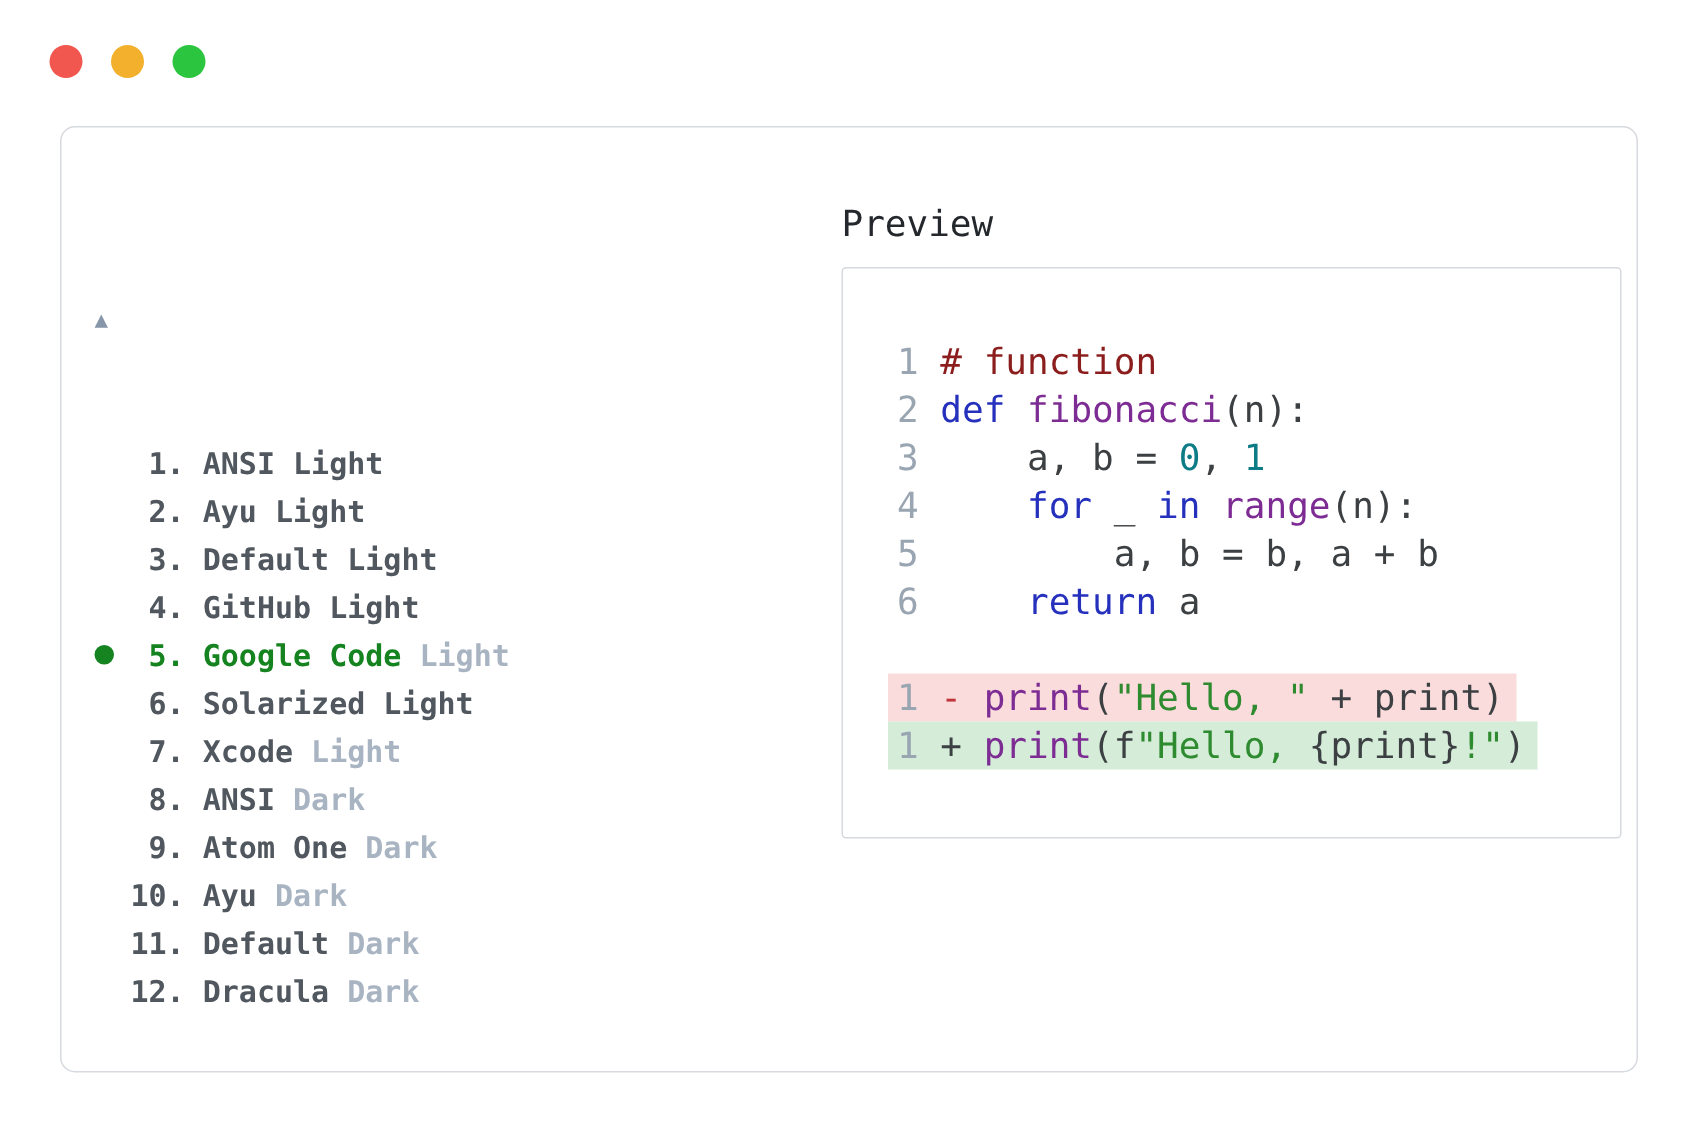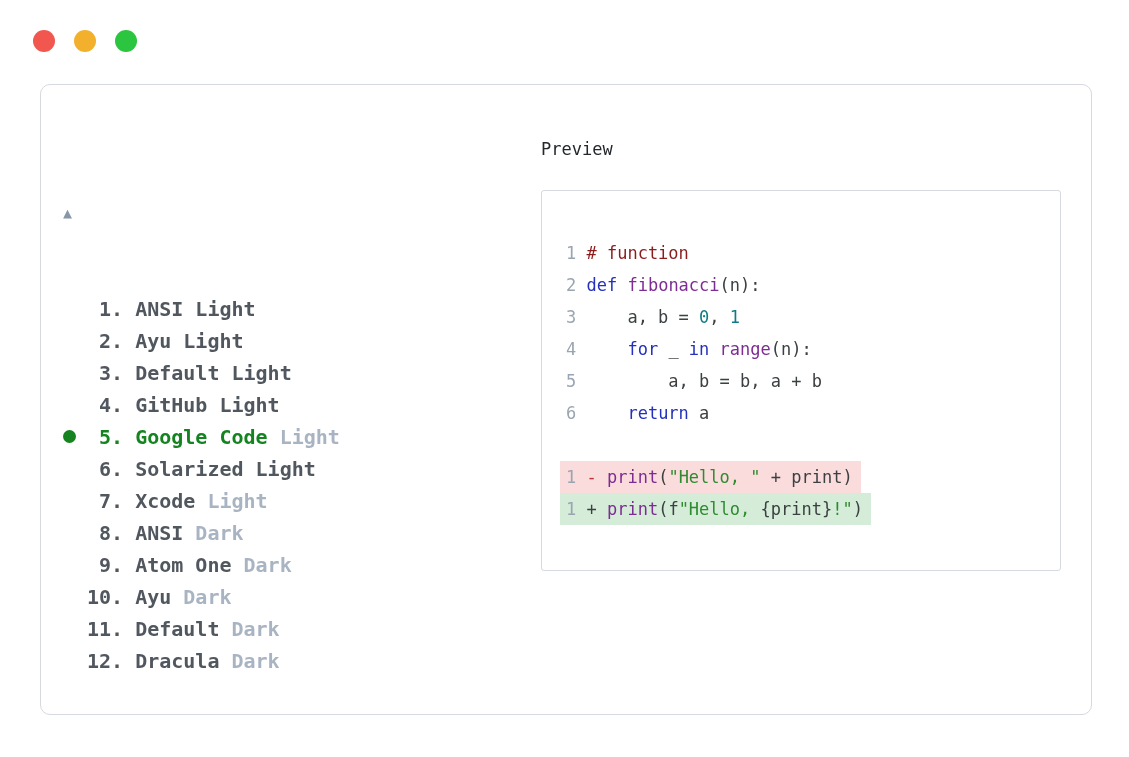--- a/index.html
+++ b/index.html
@@ -29,26 +29,26 @@
   .prompt{color:var(--text-primary,#24282d);}
   .scroll-up{font-size:15px;line-height:32px;color:var(--scroll-up,#8796a8);}
   .item{height:32px;cursor:default;font-weight:bold;}
   .bullet{display:inline-block;width:24px;}
   .sel-dot{display:inline-block;width:13px;height:13px;border-radius:50%;
     background:var(--selected-green,#15831f);vertical-align:1px;}
   .num{display:inline-block;width:3ch;text-align:right;margin-right:1ch;}
   .muted{color:var(--muted,#a9b4c3);margin-top:26px;}
   .item.selected .num,.item.selected .main{color:var(--selected-green,#15831f);}
   
-  .right{position:absolute;left:500px;top:48px;font-size:17px;line-height:32px;}
+  .right{position:absolute;left:520px;top:48px;font-size:24px;line-height:32px;}
   .preview-label{color:var(--text-primary,#24282d);}
   .preview-box{
-    margin-top:25px;width:520px;height:381px;box-sizing:border-box;
+    margin-top:13px;width:520px;height:381px;box-sizing:border-box;
     border:1.5px solid var(--border,#d6d9de);border-radius:3px;
-    background:#fff;overflow:hidden;
+    background:#fff;overflow:hidden;padding-left:12px;
   }
   .code{margin:46px 0 0 24px;white-space:pre;color:var(--code-plain,#3c4043);}
   .code-row{height:32px;}
   .lnum{display:inline-block;width:1ch;text-align:right;margin-right:1ch;
     color:var(--line-number,#9aa5b2);}
   .diff{margin:32px 0 0 18px;display:flex;flex-direction:column;
     align-items:flex-start;color:var(--code-plain,#3c4043);}
   .diff-row{white-space:pre;line-height:32px;padding:0 8px 0 6px;}
   .diff-row.removed{background:var(--diff-removed-bg,#fadcdc);}
   .diff-row.added{background:var(--diff-added-bg,#d4ecd8);}

